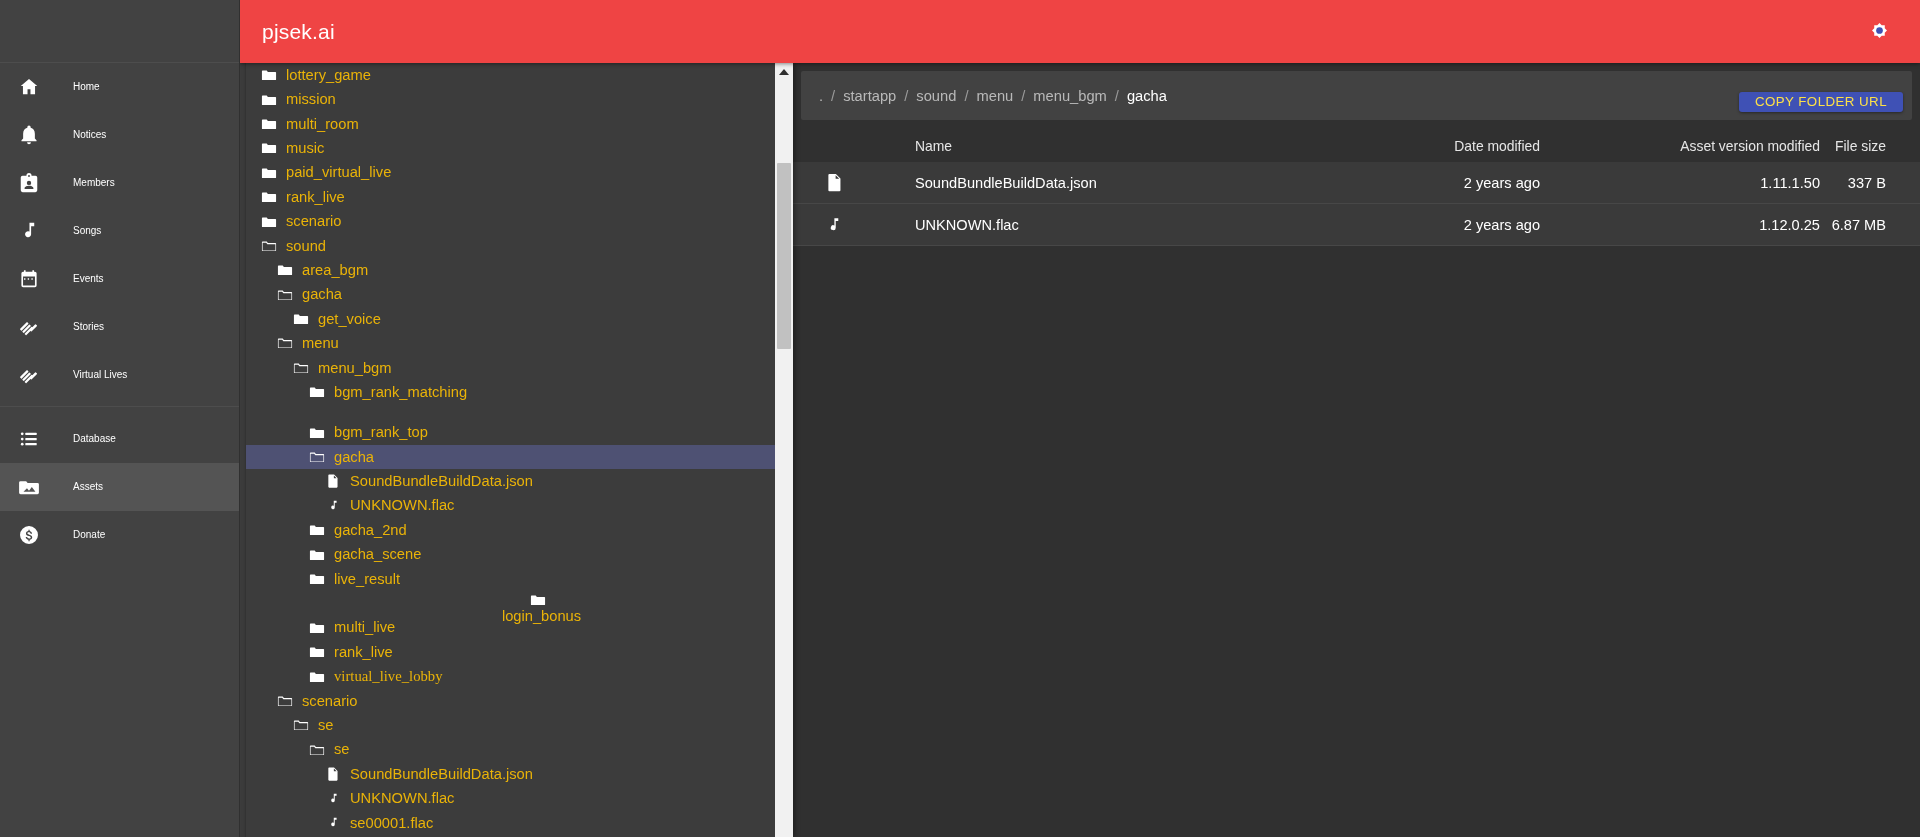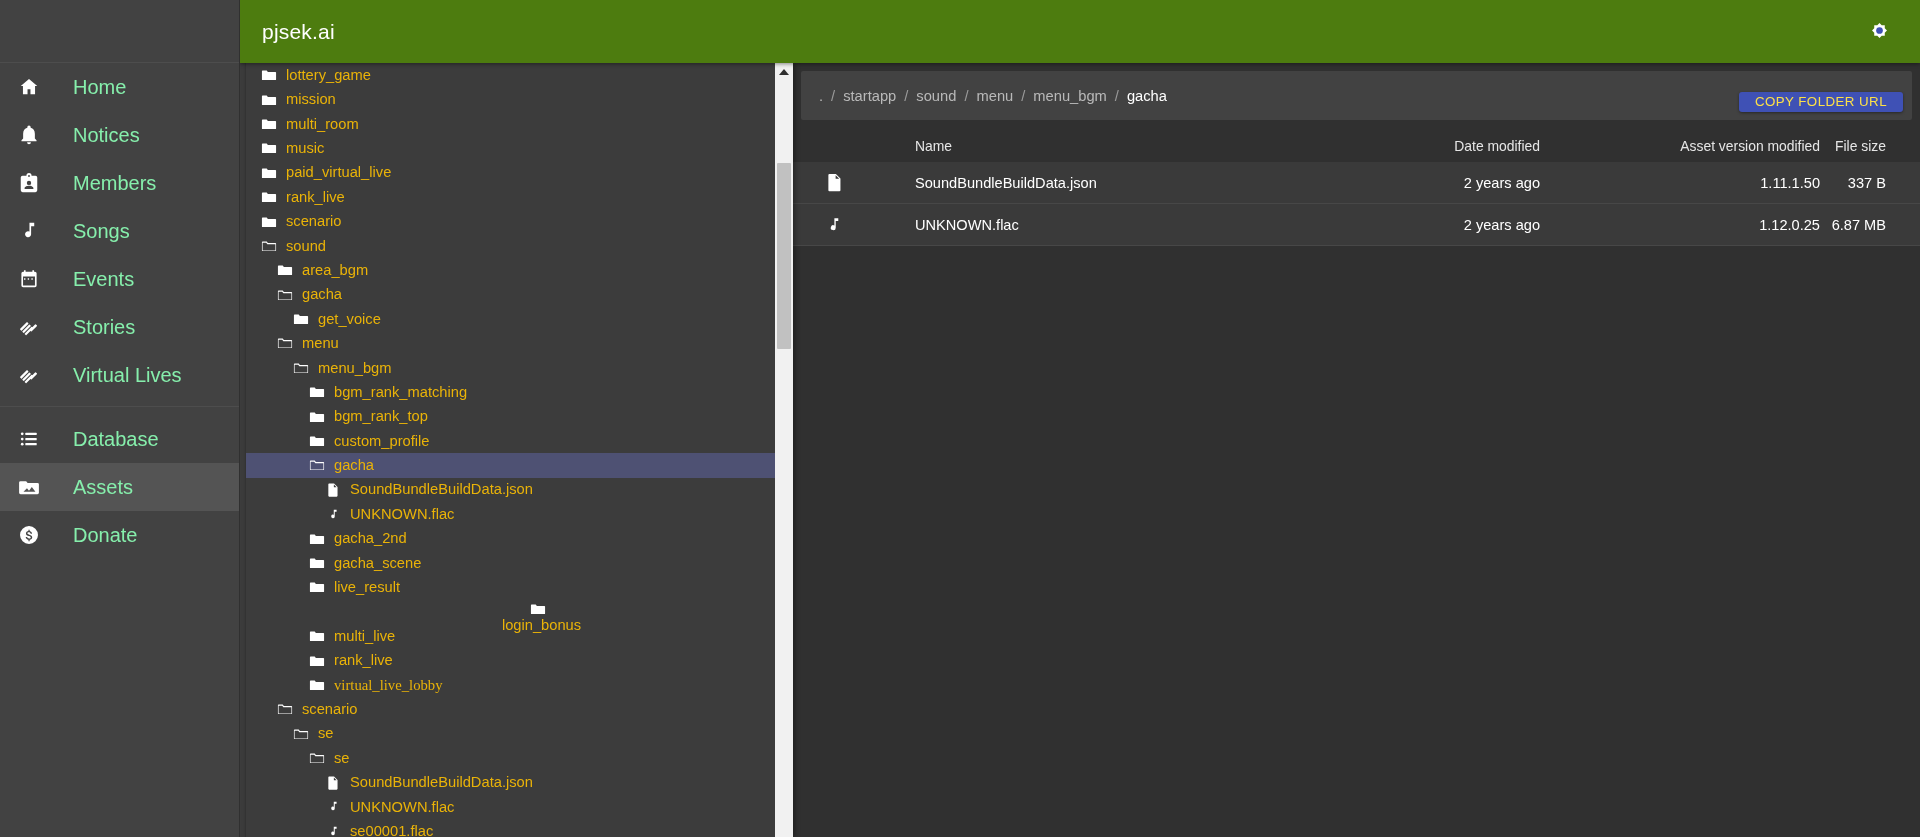--- a/index.html
+++ b/index.html
@@ -9,21 +9,21 @@
     font-family: "Liberation Sans", sans-serif;
     overflow: hidden;
   }
 
   
   #app { position: relative; width: 1920px; height: 837px; }
 
   
   .appbar {
     position: absolute; left: 240px; top: 0; right: 0; height: 63px;
-    background: #4d7c0f;
+    background: #ef4444;
     display: flex; align-items: center; justify-content: space-between;
     padding: 0 20px 0 22px;
     z-index: 30;
     box-shadow: 0 1px 4px rgba(0,0,0,0.45);
   }
   .appbar-title {
     color: #ffffff; font-size: 21px; font-weight: 500; letter-spacing: .2px;
   }
   .appbar-actions { display: flex; align-items: center; gap: 6px; }
   .icon-btn {
@@ -45,21 +45,21 @@
     height: 48px; display: flex; align-items: center;
     padding-left: 17px; cursor: pointer; color: #ffffff;
   }
   .nav-item.active { background: #545454; }
   .nav-icon {
     width: 24px; height: 24px; flex: 0 0 24px;
     display: flex; align-items: center; justify-content: center;
     color: #ffffff; margin-right: 32px;
   }
   .nav-icon svg { width: 22px; height: 22px; fill: #ffffff; display: block; }
-  .nav-label { font-size: 20px; line-height: 1; color: #86efac; }
+  .nav-label { font-size: 10px; line-height: 1; color: #ffffff; }
   .nav-divider { height: 1px; background: #4d4d4d; margin: 7px 0 8px; }
 
   
   .tree-panel {
     position: absolute; left: 245px; top: 63px;
     width: 548px; height: 774px;
     background: #3c3c3c;
     overflow: hidden;
     border-left: 1px solid #333;
     box-shadow: 2px 0 5px rgba(0,0,0,0.35);
@@ -385,35 +385,27 @@
             <span class="tree-label">menu_bgm</span>
           </div>
           <div class="tree-row" style="padding-left: 62px;">
             <span class="tree-ico">
               <svg width="16" height="16" viewBox="0 0 24 24" aria-hidden="true">
                 <path d="M2.4 5.4h6.2l1.7 2h11.3a1 1 0 0 1 1 1v10.2a1 1 0 0 1-1 1H2.4a1 1 0 0 1-1-1V6.4a1 1 0 0 1 1-1z"></path>
               </svg>
             </span>
             <span class="tree-label">bgm_rank_matching</span>
           </div>
-          <div class="tree-row" style="padding-left: 62px;">
+          <div class="tree-row" style="padding-left: 62px; margin-top: 16px;">
             <span class="tree-ico">
               <svg width="16" height="16" viewBox="0 0 24 24" aria-hidden="true">
                 <path d="M2.4 5.4h6.2l1.7 2h11.3a1 1 0 0 1 1 1v10.2a1 1 0 0 1-1 1H2.4a1 1 0 0 1-1-1V6.4a1 1 0 0 1 1-1z"></path>
               </svg>
             </span>
             <span class="tree-label">bgm_rank_top</span>
-          </div>
-          <div class="tree-row" style="padding-left: 62px;">
-            <span class="tree-ico">
-              <svg width="16" height="16" viewBox="0 0 24 24" aria-hidden="true">
-                <path d="M2.4 5.4h6.2l1.7 2h11.3a1 1 0 0 1 1 1v10.2a1 1 0 0 1-1 1H2.4a1 1 0 0 1-1-1V6.4a1 1 0 0 1 1-1z"></path>
-              </svg>
-            </span>
-            <span class="tree-label">custom_profile</span>
           </div>
           <div class="tree-row selected" style="padding-left: 62px;">
             <span class="tree-ico">
               <svg width="16" height="16" viewBox="0 0 24 24" aria-hidden="true">
                 <path d="M2.4 5.4h6.2l1.7 2h11.3a1 1 0 0 1 1 1v10.2a1 1 0 0 1-1 1H2.4a1 1 0 0 1-1-1V6.4a1 1 0 0 1 1-1zm0 1.9v11.3h19.2V9.3H9.5l-1.7-2H2.4z"></path>
               </svg>
             </span>
             <span class="tree-label">gacha</span>
           </div>
           <div class="tree-row" style="padding-left: 78px;">

